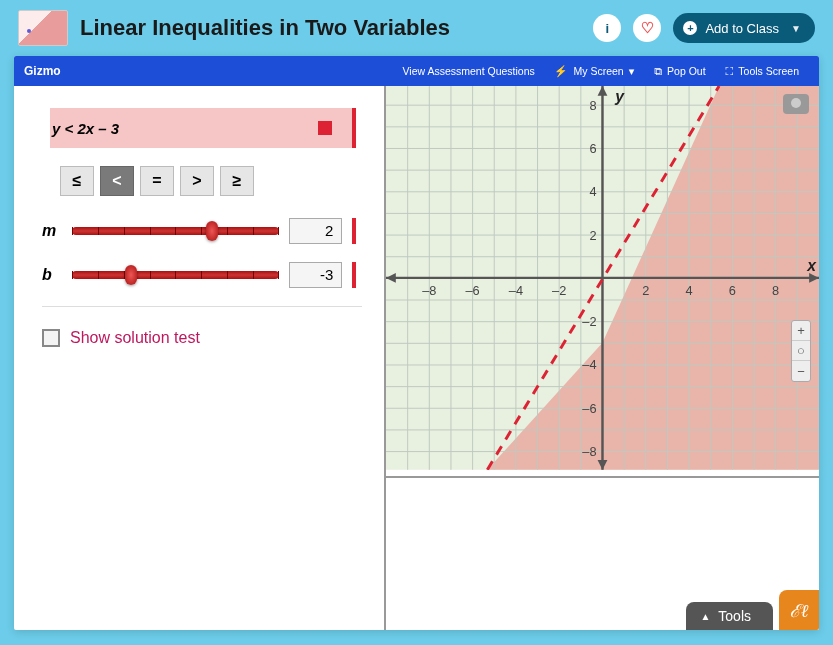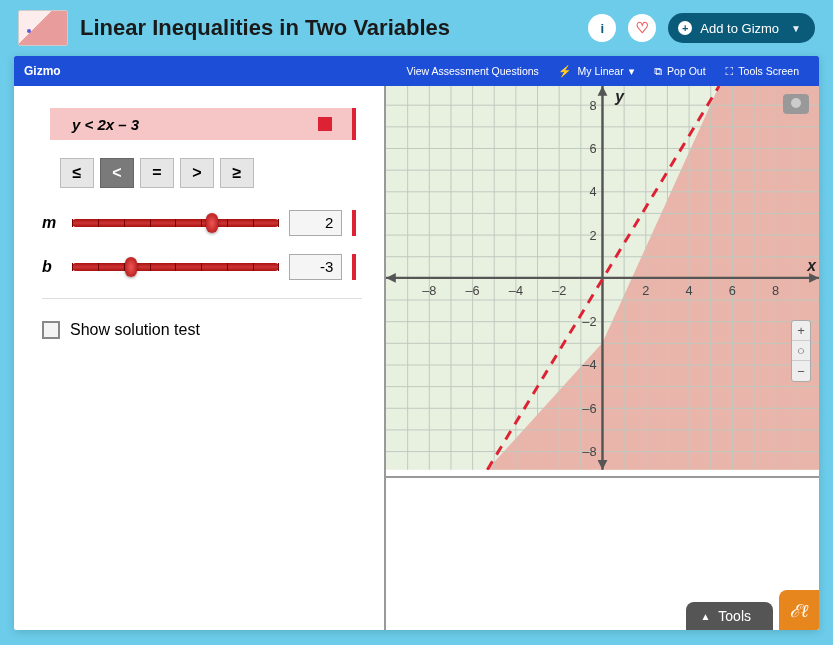--- a/index.html
+++ b/index.html
@@ -57,21 +57,21 @@
 .gizmo-bar {
   height:30px;background:#1d4ed8;color:#fff;display:flex;align-items:center;padding:0 10px;font-size:11px;
 }
 .gizmo-bar .brand { font-weight:bold;flex:1;font-size:12px; }
 .gizmo-bar .item { display:flex;gap:5px;padding:0 10px;font-size:10.5px;cursor:pointer; }
 .gizmo-bar .item .glyph { font-size:11px; }
 .workspace { display:flex;height: calc(100% - 30px); }
 .left { width:370px;padding:22px 22px 0 28px; }
 .formula-general { font-style:italic;font-weight:bold;font-size:16px;margin:8px 0 16px 18px; }
 .formula-box {
-  background:#f6c6c6;border-right:4px solid #d23; height:32px;display:flex;align-items:center;padding:0 12px 0 22px;margin-left:8px;margin-right:6px;
+  background:#f6c6c6;border-right:4px solid #d23; height:40px;display:flex;align-items:center;padding:0 12px 0 2px;margin-left:8px;margin-right:6px;
 }
 .formula-box .txt { font-style:italic;font-weight:bold;font-size:15px;flex:1; }
 .formula-box .sq { width:14px;height:14px;background:#d23;margin-right:8px; }
 .opgroup { display:flex;gap:6px;margin:18px 0 22px 18px; }
 .opbtn {
   width:34px;height:30px;display:flex;align-items:center;justify-content:center;background:#e6e6e6;border:1px solid #bbb;font-weight:bold;font-size:16px;cursor:pointer;font-family:Arial;
 }
 .opbtn.sel { background:#7a7a7a;color:#fff;border-color:#666; }
 .slider-row { display:flex;align-items:center;gap:10px;margin:0 6px 18px 0; }
 .slider-row .label { font-style:italic;font-weight:bold;width:22px;font-size:16px; }
@@ -81,21 +81,21 @@
 .slider .marks { position:absolute;inset:0;display:flex;justify-content:space-between;padding:0 0px; }
 .slider .marks span { width:1px;height:8px;background:#700; }
 .slider .knob {
   position:absolute;top:-6px;width:12px;height:20px;background:radial-gradient(#e55,#a11);border-radius:6px;box-shadow:0 1px 3px rgba(0,0,0,.4);
 }
 .valbox {
   width:56px;height:26px;border:1px solid #aaa;background:#f5f5f5;text-align:right;padding:0 8px;font-size:15px;line-height:24px;
 }
 .valbar { width:4px;height:26px;background:#d23; }
 .divider { border:none;border-top:1px solid #ddd;margin:18px 0 22px; }
-.checkrow { display:flex;align-items:center;gap:10px;font-size:16px;color:#000000; }
+.checkrow { display:flex;align-items:center;gap:10px;font-size:16px;color:#be185d; }
 .checkbox { width:18px;height:18px;border:2px solid #888;background:#f4f4f4;cursor:pointer; }
 .right { flex:1;position:relative;border-left:2px solid #999; }
 .graphbox { position:relative;width:100%;height:390px;background:#fff; }
 .graphbox svg { position:absolute;inset:0; }
 .camera { position:absolute;top:8px;right:10px;width:26px;height:20px;background:#999;border-radius:4px; }
 .camera::before { content:"";position:absolute;top:4px;left:8px;width:10px;height:10px;border-radius:50%;background:#ccc; }
 .zoom {
   position:absolute;right:8px;bottom:94px;width:20px;background:#eee;border:1px solid #aaa;border-radius:3px;display:flex;flex-direction:column;
 }
 .zoom div { height:20px;display:flex;align-items:center;justify-content:center;font-size:13px;color:#555;border-bottom:1px solid #ccc;cursor:pointer; }
@@ -112,34 +112,34 @@
 </head>
 <body>
 
 <div class="topbar">
   <div class="thumb"></div>
   <div class="title">Linear Inequalities in Two Variables</div>
   <div class="circle-btn">i</div>
   <div class="circle-btn heart">♡</div>
   <div class="add-class">
     <span class="plus">+</span>
-    <span>Add to Gizmo</span>
+    <span>Add to Class</span>
     <span class="chev">▼</span>
   </div>
 </div>
 
 <div class="stage">
   <div class="gizmo-bar">
     <span class="brand">Gizmo</span>
     <span class="item">
         <span>View Assessment Questions</span>
       </span>
     <span class="item">
         <span class="glyph">⚡</span>
-        <span>My Linear</span>
+        <span>My Screen</span>
         <span class="glyph">▾</span>
       </span>
     <span class="item">
         <span class="glyph">⧉</span>
         <span>Pop Out</span>
       </span>
     <span class="item">
         <span class="glyph">⛶</span>
         <span>Tools Screen</span>
       </span>

